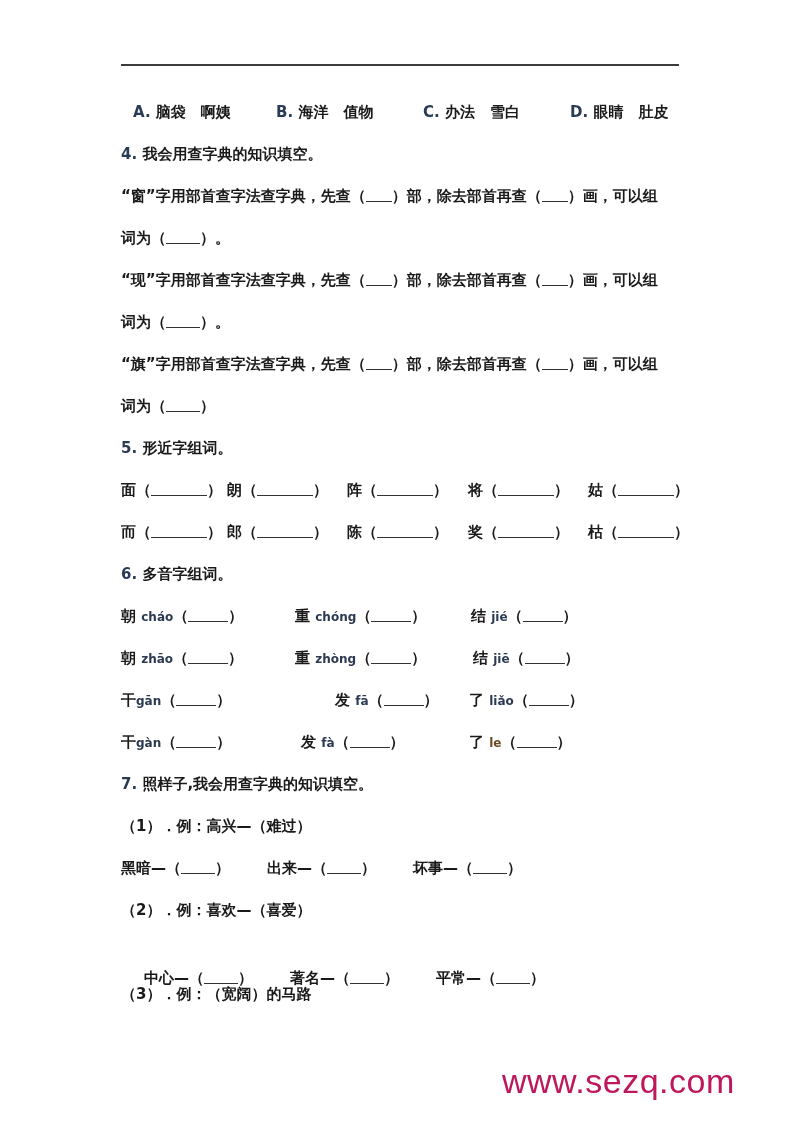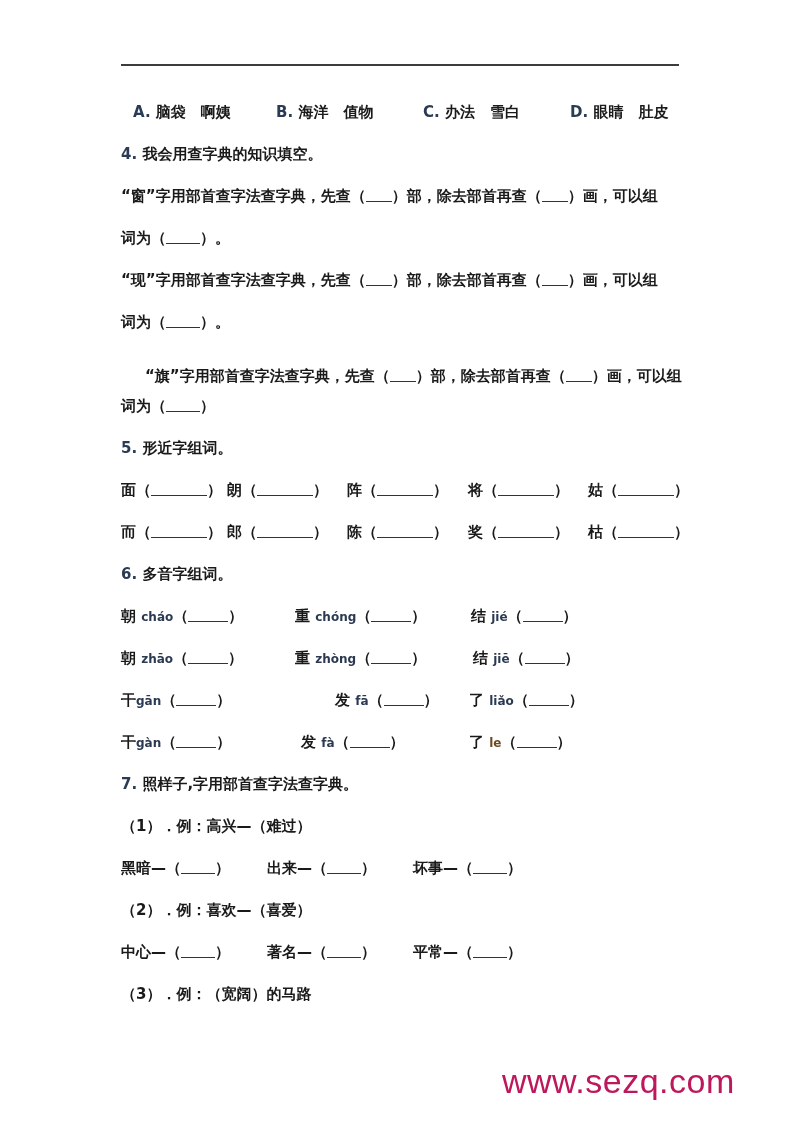--- a/index.html
+++ b/index.html
@@ -57,21 +57,21 @@
   <span>词为（</span><span class="blank b4"></span><span>）。</span>
 </div>
 
 <div class="line" style="top:270px;">
   <span>“现”</span><span>字用部首查字法查字典，先查（</span><span class="blank b3"></span><span>）部，除去部首再查（</span><span class="blank b3"></span><span>）画，可以组</span>
 </div>
 <div class="line" style="top:312px;">
   <span>词为（</span><span class="blank b4"></span><span>）。</span>
 </div>
 
-<div class="line" style="top:366px;margin-left:24px;">
+<div class="line" style="top:354px;">
   <span>“旗”</span><span>字用部首查字法查字典，先查（</span><span class="blank b3"></span><span>）部，除去部首再查（</span><span class="blank b3"></span><span>）画，可以组</span>
 </div>
 <div class="line" style="top:396px;">
   <span>词为（</span><span class="blank b4"></span><span>）</span>
 </div>
 
 <div class="line" style="top:438px;">
   <span class="latin">5.</span> <span>形近字组词。</span>
 </div>
 
@@ -109,36 +109,36 @@
   <span class="cell" style="left:188px;margin-left:26px;"><span>发</span> <span class="pinyin">fā</span><span>（</span><span class="blank b5"></span><span>）</span></span>
   <span class="cell" style="left:348px;"><span>了</span> <span class="pinyin">liǎo</span><span>（</span><span class="blank b5"></span><span>）</span></span>
 </div>
 <div class="line" style="top:732px; width:560px;">
   <span class="cell" style="left:0px;"><span>干</span><span class="pinyin">gàn</span><span>（</span><span class="blank b5"></span><span>）</span></span>
   <span class="cell" style="left:180px;"><span>发</span> <span class="pinyin">fà</span><span>（</span><span class="blank b5"></span><span>）</span></span>
   <span class="cell" style="left:348px;"><span>了</span> <span class="pinyin brown">le</span><span>（</span><span class="blank b5"></span><span>）</span></span>
 </div>
 
 <div class="line" style="top:774px;">
-  <span class="latin">7.</span> <span>照样子,字用部首查字法查字典。</span>
+  <span class="latin">7.</span> <span>照样子,我会用查字典的知识填空。</span>
 </div>
 
 <div class="line" style="top:816px;">
   <span>（1）．例：高兴—（难过）</span>
 </div>
 <div class="line" style="top:858px; width:560px;">
   <span class="cell" style="left:0px;"><span>黑暗—（</span><span class="blank b4"></span><span>）</span></span>
   <span class="cell" style="left:146px;"><span>出来—（</span><span class="blank b4"></span><span>）</span></span>
   <span class="cell" style="left:292px;"><span>坏事—（</span><span class="blank b4"></span><span>）</span></span>
 </div>
 
 <div class="line" style="top:900px;">
   <span>（2）．例：喜欢—（喜爱）</span>
 </div>
-<div class="line" style="top:942px; width:560px;">
+<div class="line" style="top:968px; width:560px;margin-left:23px;">
   <span class="cell" style="left:0px;"><span>中心—（</span><span class="blank b4"></span><span>）</span></span>
   <span class="cell" style="left:146px;"><span>著名—（</span><span class="blank b4"></span><span>）</span></span>
   <span class="cell" style="left:292px;"><span>平常—（</span><span class="blank b4"></span><span>）</span></span>
 </div>
 
 <div class="line" style="top:984px;">
   <span>（3）．例：（宽阔）的马路</span>
 </div>
 
 <div class="watermark">www.sezq.com</div>

